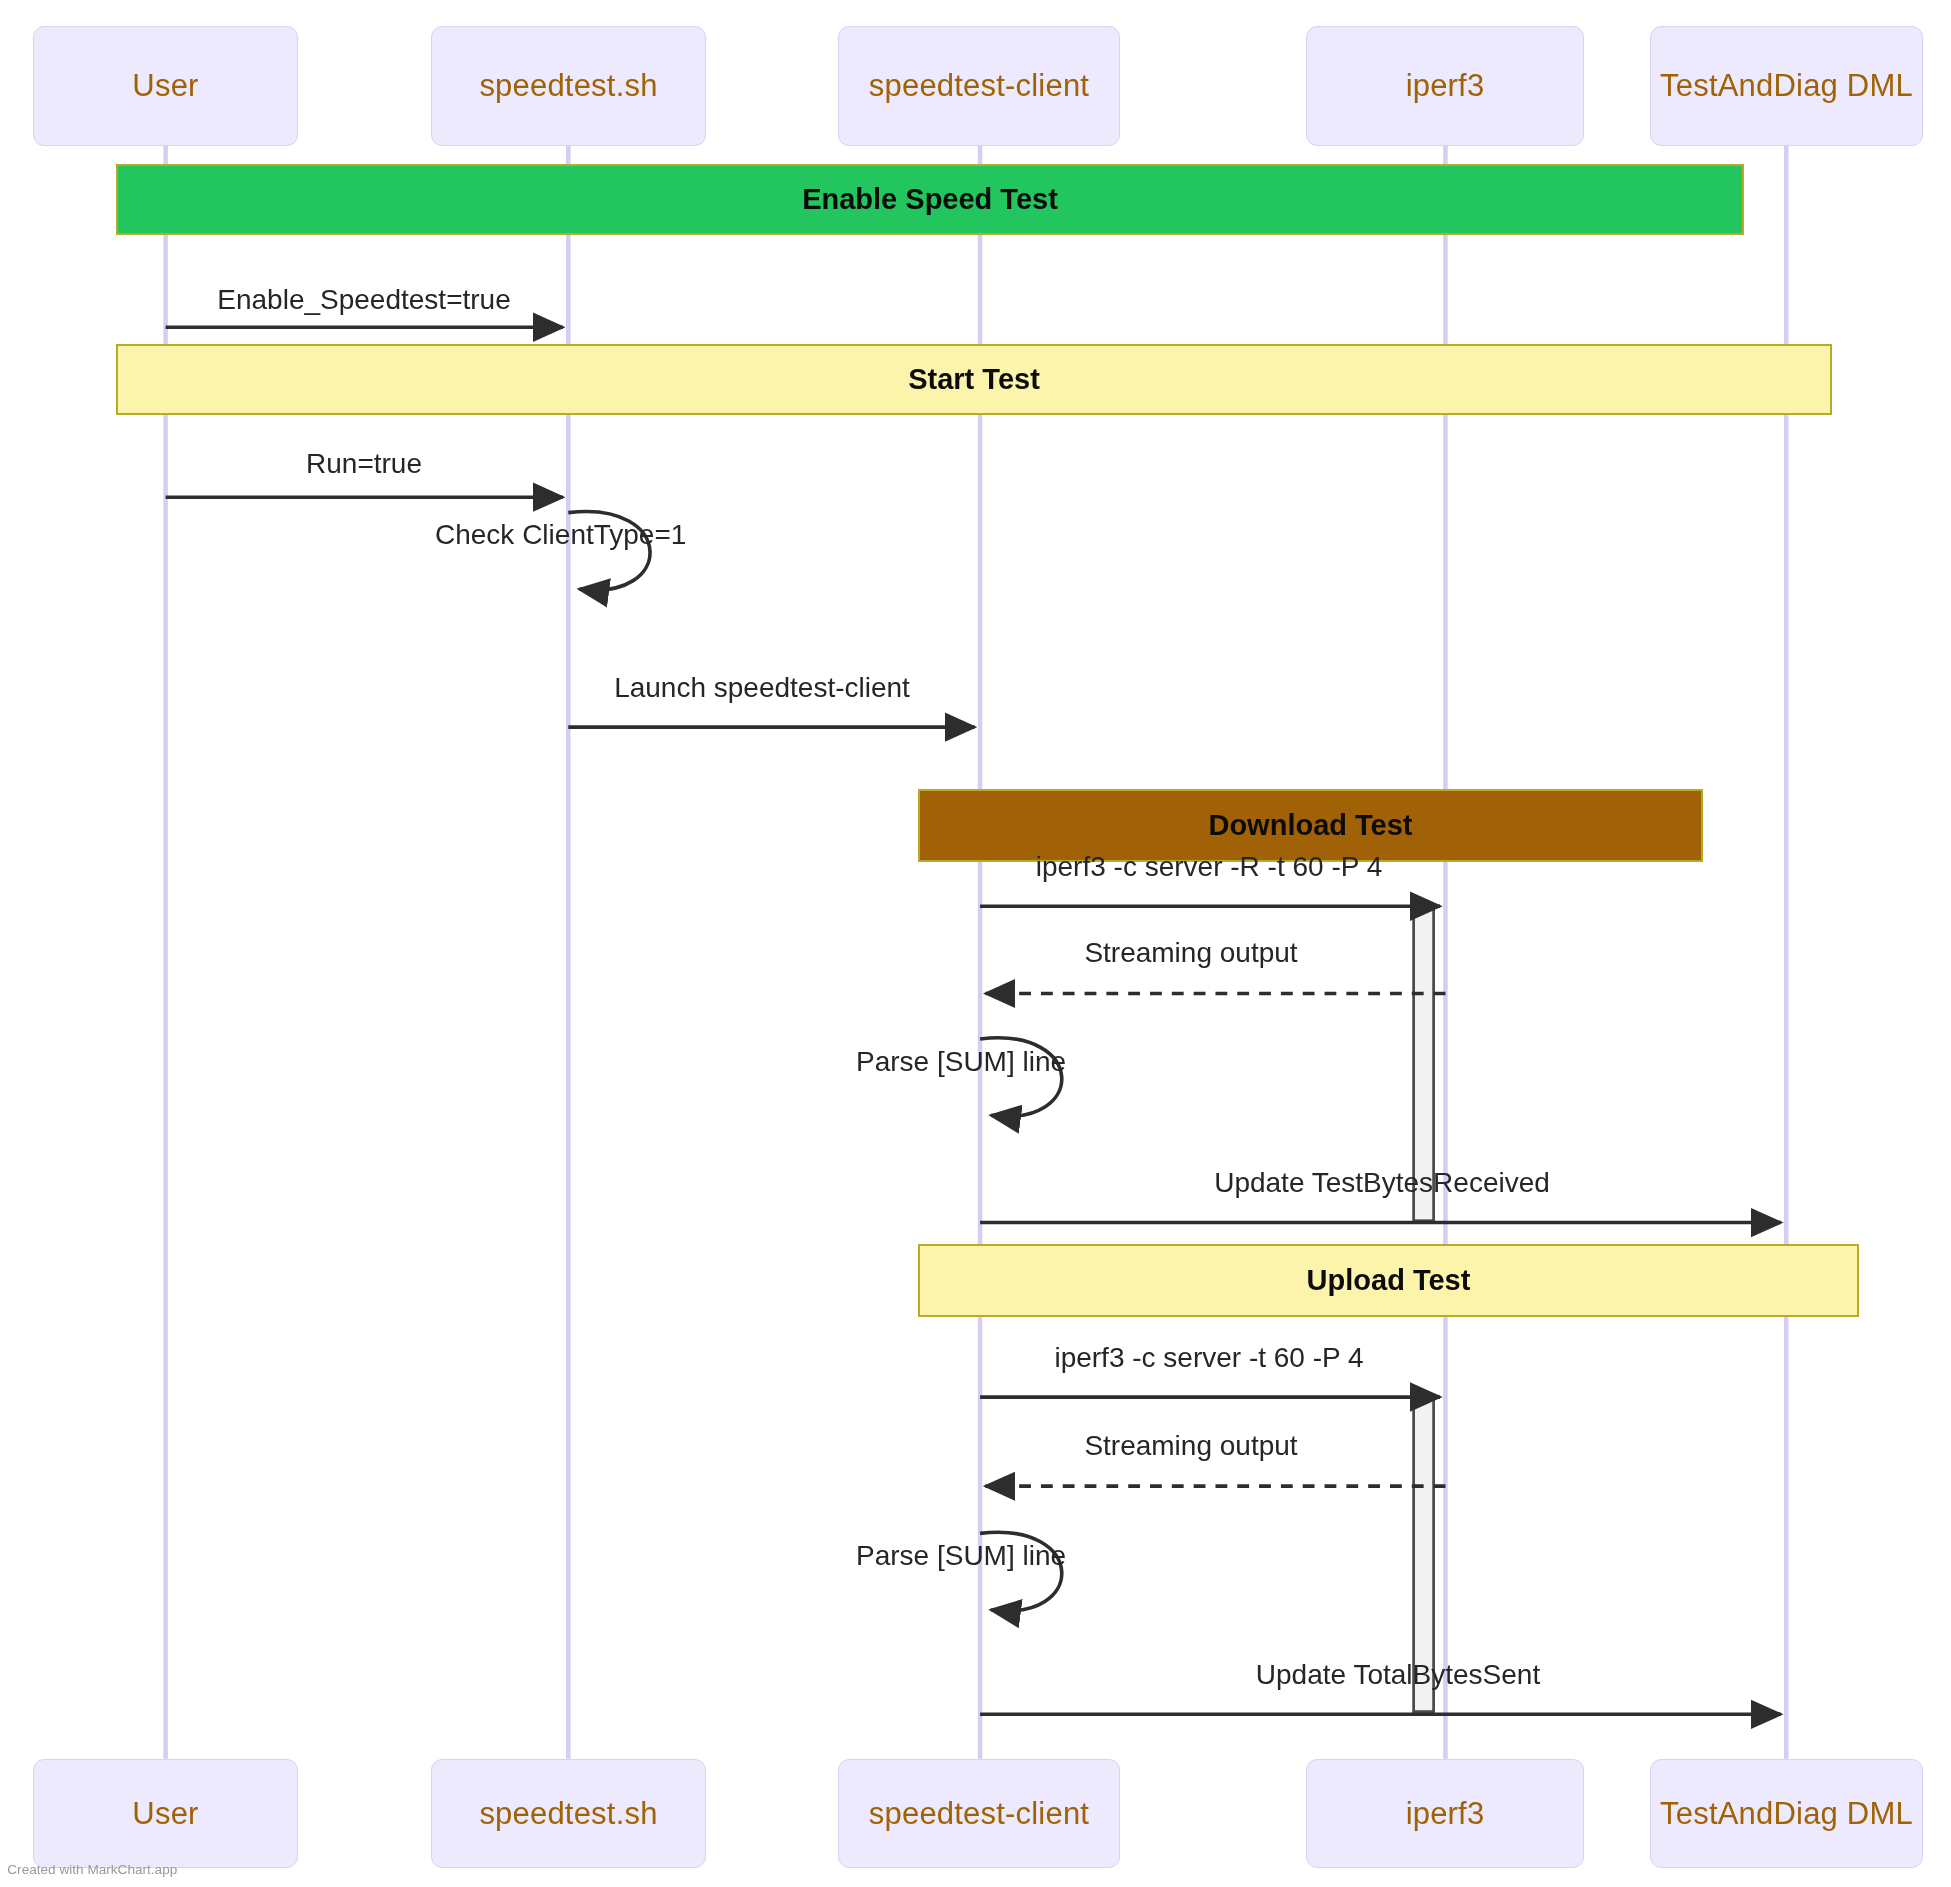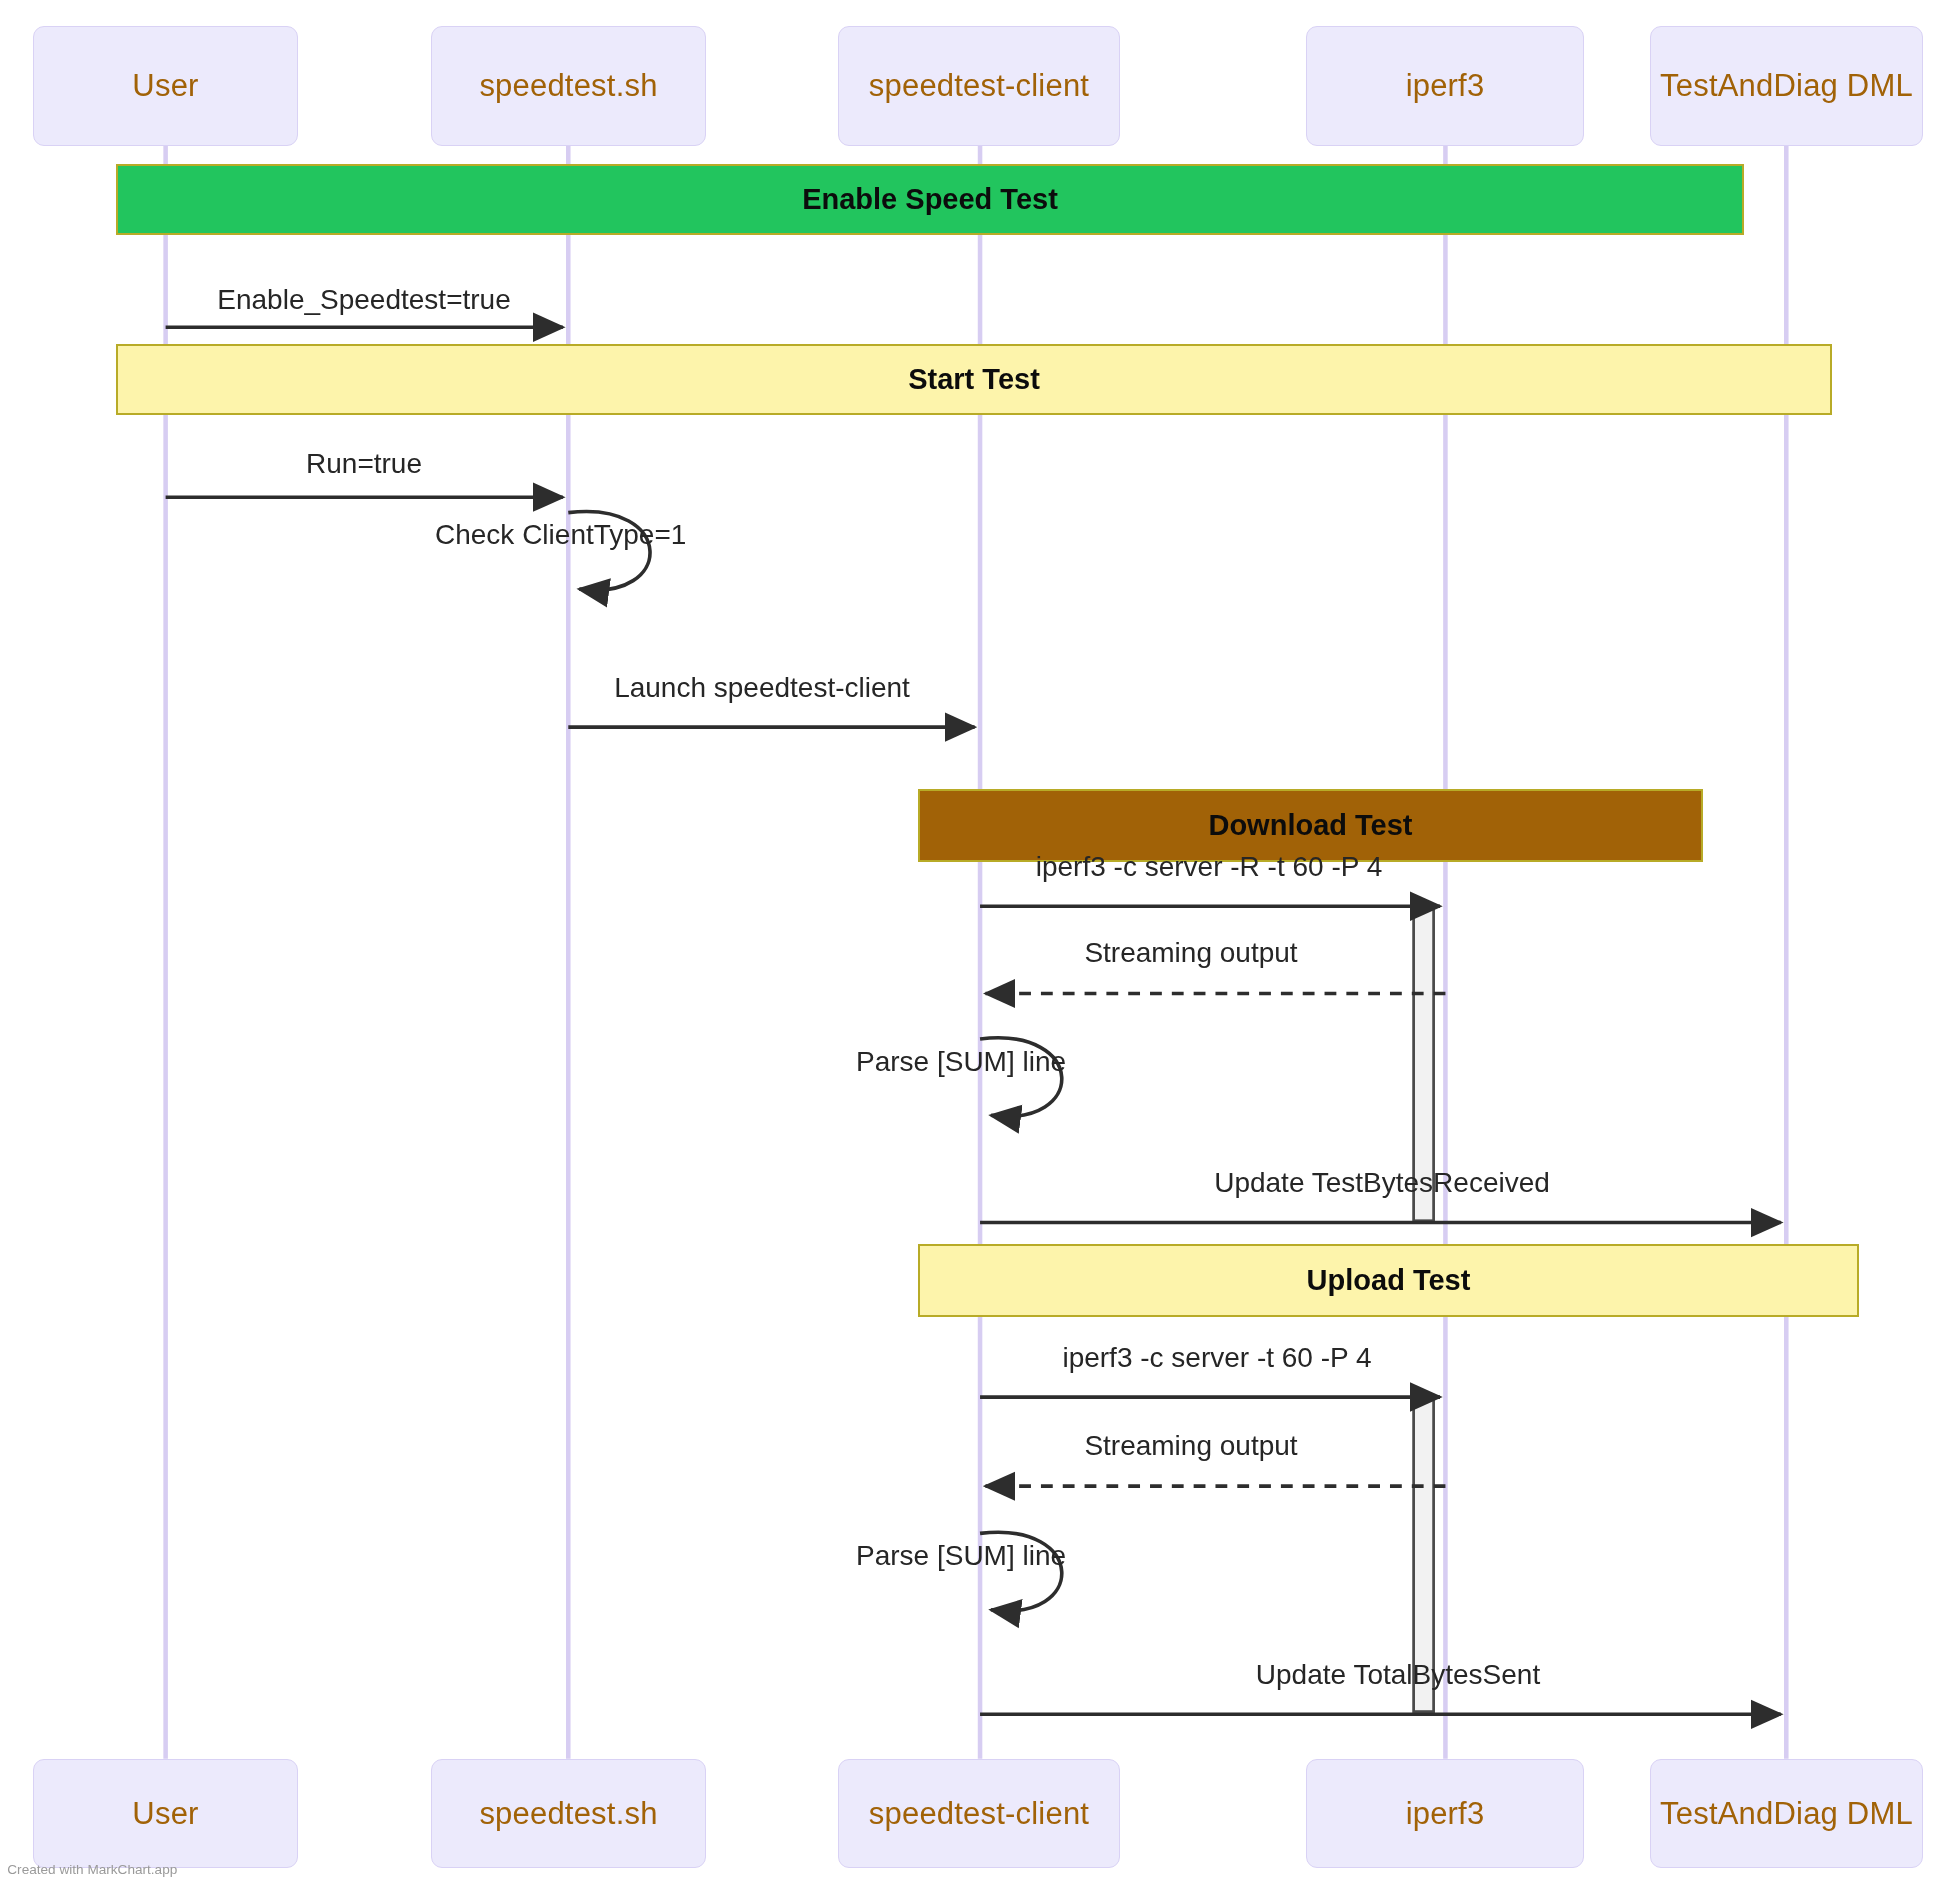--- a/index.html
+++ b/index.html
@@ -111,21 +111,21 @@
     </div>
   <div id="labels-layer">
       <div class="msg" style="left: 364px; top: 284px;">Enable_Speedtest=true</div>
       <div class="msg" style="left: 364px; top: 448px;">Run=true</div>
       <div class="selflbl" style="left: 435px; top: 519px;">Check ClientType=1</div>
       <div class="msg" style="left: 762px; top: 672px;">Launch speedtest-client</div>
       <div class="msg" style="left: 1209px; top: 851px;">iperf3 -c server -R -t 60 -P 4</div>
       <div class="msg" style="left: 1191px; top: 937px;">Streaming output</div>
       <div class="selflbl" style="left: 856px; top: 1046px;">Parse [SUM] line</div>
       <div class="msg" style="left: 1382px; top: 1167px;">Update TestBytesReceived</div>
-      <div class="msg" style="left: 1209px; top: 1342px; margin-left: 8px;">iperf3 -c server -t 60 -P 4</div>
+      <div class="msg" style="left: 1209px; top: 1342px;">iperf3 -c server -t 60 -P 4</div>
       <div class="msg" style="left: 1191px; top: 1430px;">Streaming output</div>
       <div class="selflbl" style="left: 856px; top: 1540px;">Parse [SUM] line</div>
       <div class="msg" style="left: 1382px; top: 1659px; margin-left: 16px;">Update TotalBytesSent</div>
     </div>
 
   <div id="watermark">Created with MarkChart.app</div>
 </div>
 
 
 </body></html>

